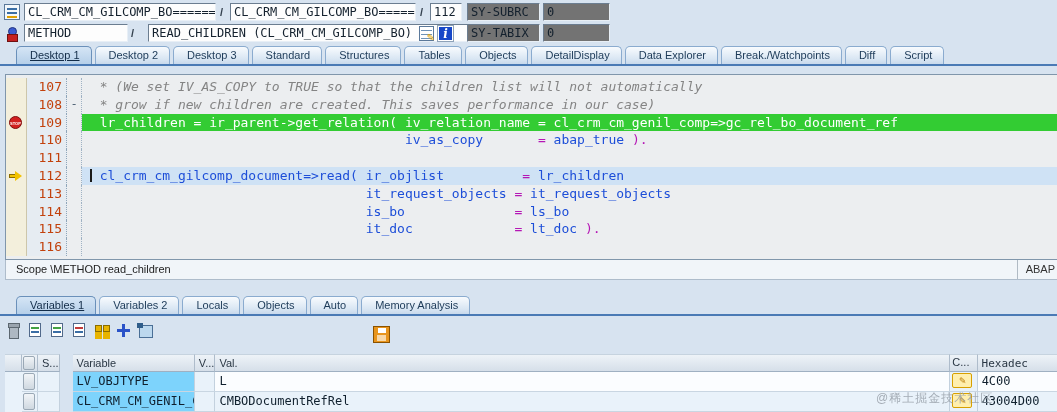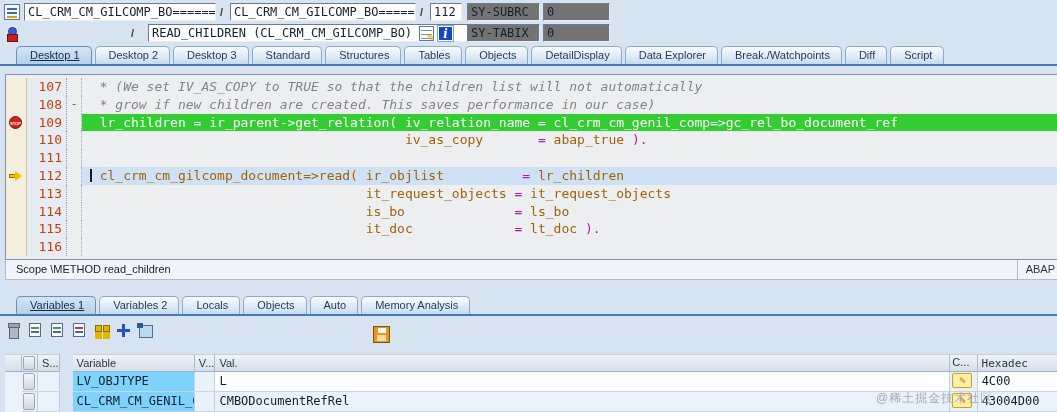--- a/index.html
+++ b/index.html
@@ -34,21 +34,21 @@
 
   
   .code-wrap { position:absolute; left:5px; top:74px; width:1056px; height:186px; background:#eceef0; border:1px solid #8096ab; padding-top:3px; overflow:hidden; }
   .code-line { display:flex; height:17.8px; line-height:17.8px; }
   .gutter { width:21px; background:#f3efdc; border-right:1px solid #cdc6aa; flex:none; position:relative; }
   .lnum { width:40px; background:#e6ecf2; border-right:1px dotted #8fa6ba; flex:none; text-align:right; padding-right:4px;
           font:13px/17.8px "DejaVu Sans Mono", monospace; color:#c2410c; }
   .fold { width:15px; flex:none; border-right:1px dotted #9fb2c4; color:#56687a; font:12px/17.8px "DejaVu Sans Mono", monospace; text-align:center; background:#eceef0; }
   .ctext { flex:1; white-space:pre; font:13px/17.8px "DejaVu Sans Mono", monospace; position:relative; padding-left:2px; }
   .c-comment { color:#848484; font-style:italic; }
-  .c-code { color:#a16207; }
+  .c-code { color:#1d4ed8; }
   .c-op { color:#b517b5; }
   .c-green { color:#ffffff; }
   .hl-green { background:#33cc33; }
   .hl-blue { background:#cfe2f5; }
   .caret { position:absolute; left:8px; top:2px; width:2px; height:13px; background:#1a1a1a; }
   .bp { position:absolute; left:3px; top:2px; width:13px; height:13px; border-radius:50%; background:#d21f1f; border:1px solid #7d0f0f;
         color:#fff; font-size:4px; font-weight:bold; text-align:center; line-height:13px; letter-spacing:0; }
   .arrow { position:absolute; left:3px; top:4px; width:14px; height:10px; }
   .arrow .bar { position:absolute; left:0; top:3px; width:6px; height:4px; background:#f2c200; border:1px solid #8a6d00; border-right:none; }
   .arrow .tri { position:absolute; left:6px; top:0; width:0; height:0; border-top:5px solid transparent; border-bottom:5px solid transparent; border-left:7px solid #f2c200; }
@@ -111,20 +111,21 @@
     <div class="fld" style="left:24px;width:192px">CL_CRM_CM_GILCOMP_BO=========_</div>
     <span class="sep" style="left:220px">/</span>
     <div class="fld" style="left:230px;width:186px">CL_CRM_CM_GILCOMP_BO=========_</div>
     <span class="sep" style="left:420px">/</span>
     <div class="fld" style="left:430px;width:32px">112</div>
     <div class="fld gray" style="left:467px;width:73px">SY-SUBRC</div>
     <div class="fld gray" style="left:543px;width:67px">0</div>
   </div>
   <div class="hrow" style="top:24px">
     <span class="hicon method-icon" style="left:4px;top:2px"></span>
+    <div class="fld" style="left:24px;width:104px">METHOD</div>
     <span class="sep" style="left:131px">/</span>
     <div class="fld" style="left:148px;width:327px">READ_CHILDREN (CL_CRM_CM_GILCOMP_BO)</div>
     <span class="hicon change-display-icon" style="left:419px;top:2px;width:15px;height:15px"></span>
     <span class="hicon info-icon" style="left:438px;top:2px;width:15px;height:15px"></span>
     <div class="fld gray" style="left:467px;width:73px">SY-TABIX</div>
     <div class="fld gray" style="left:543px;width:67px">0</div>
   </div>
 </div>
 
 <div class="tabbar" style="top:46px" id="desktop-tabs">

